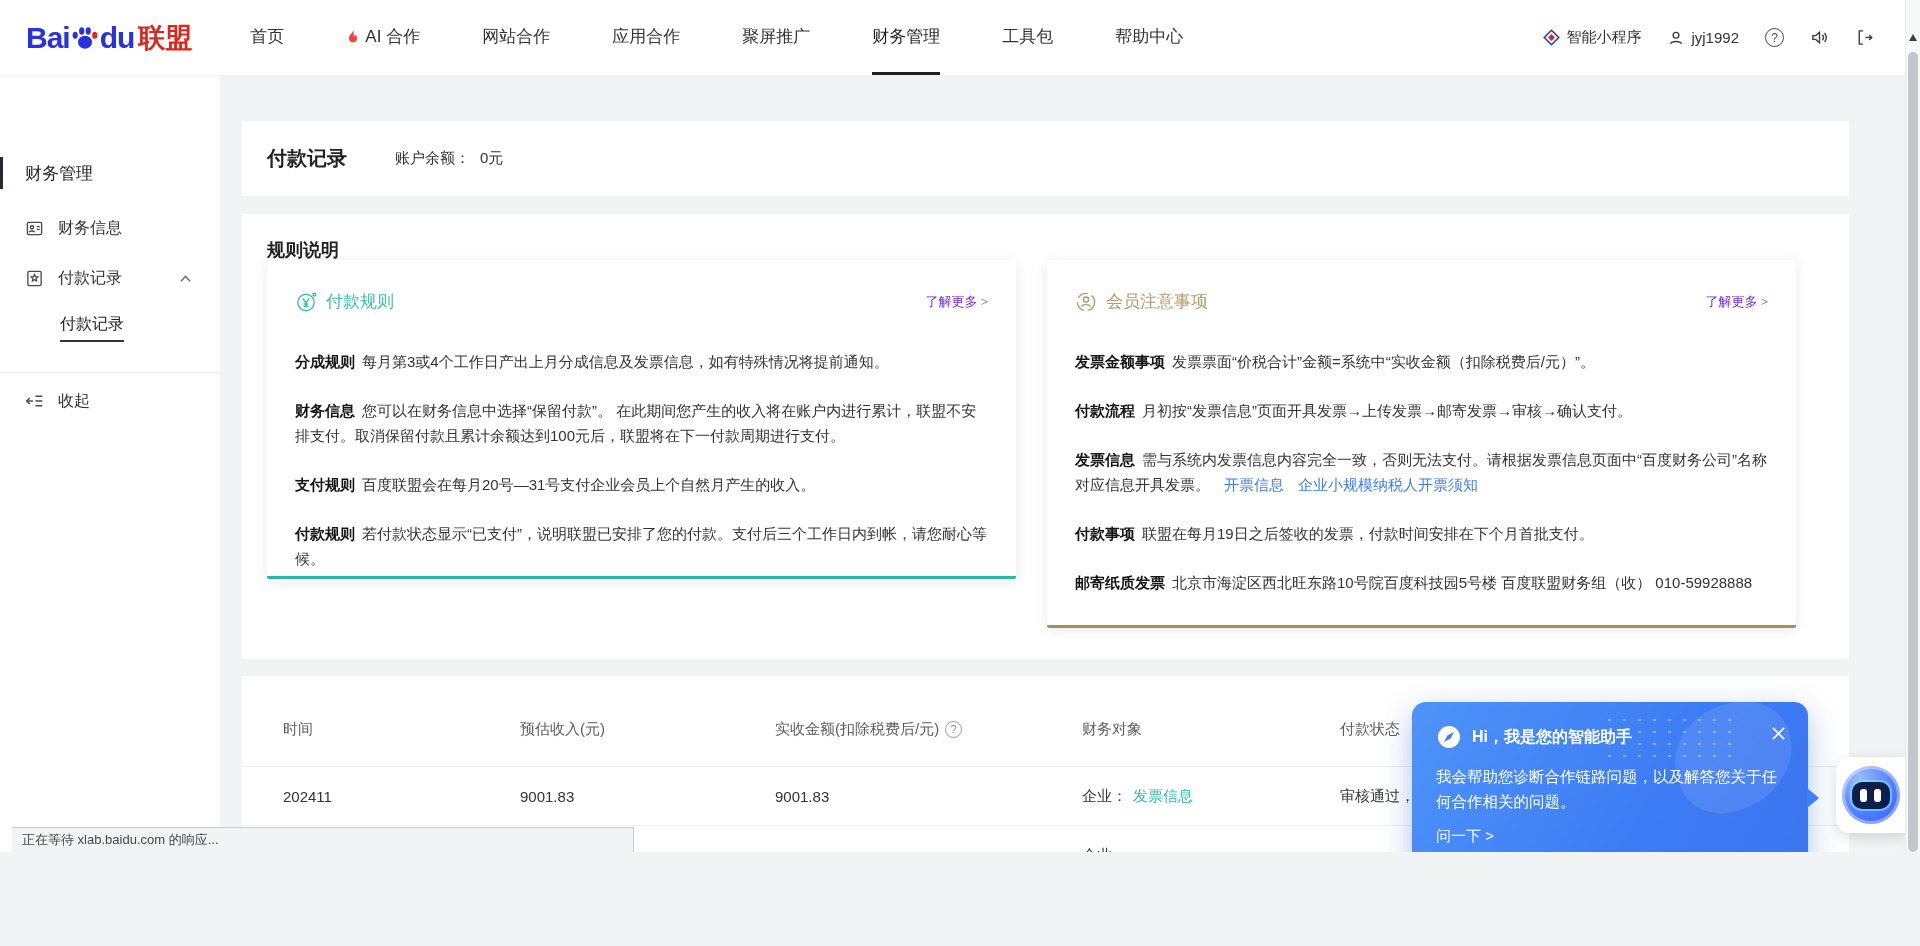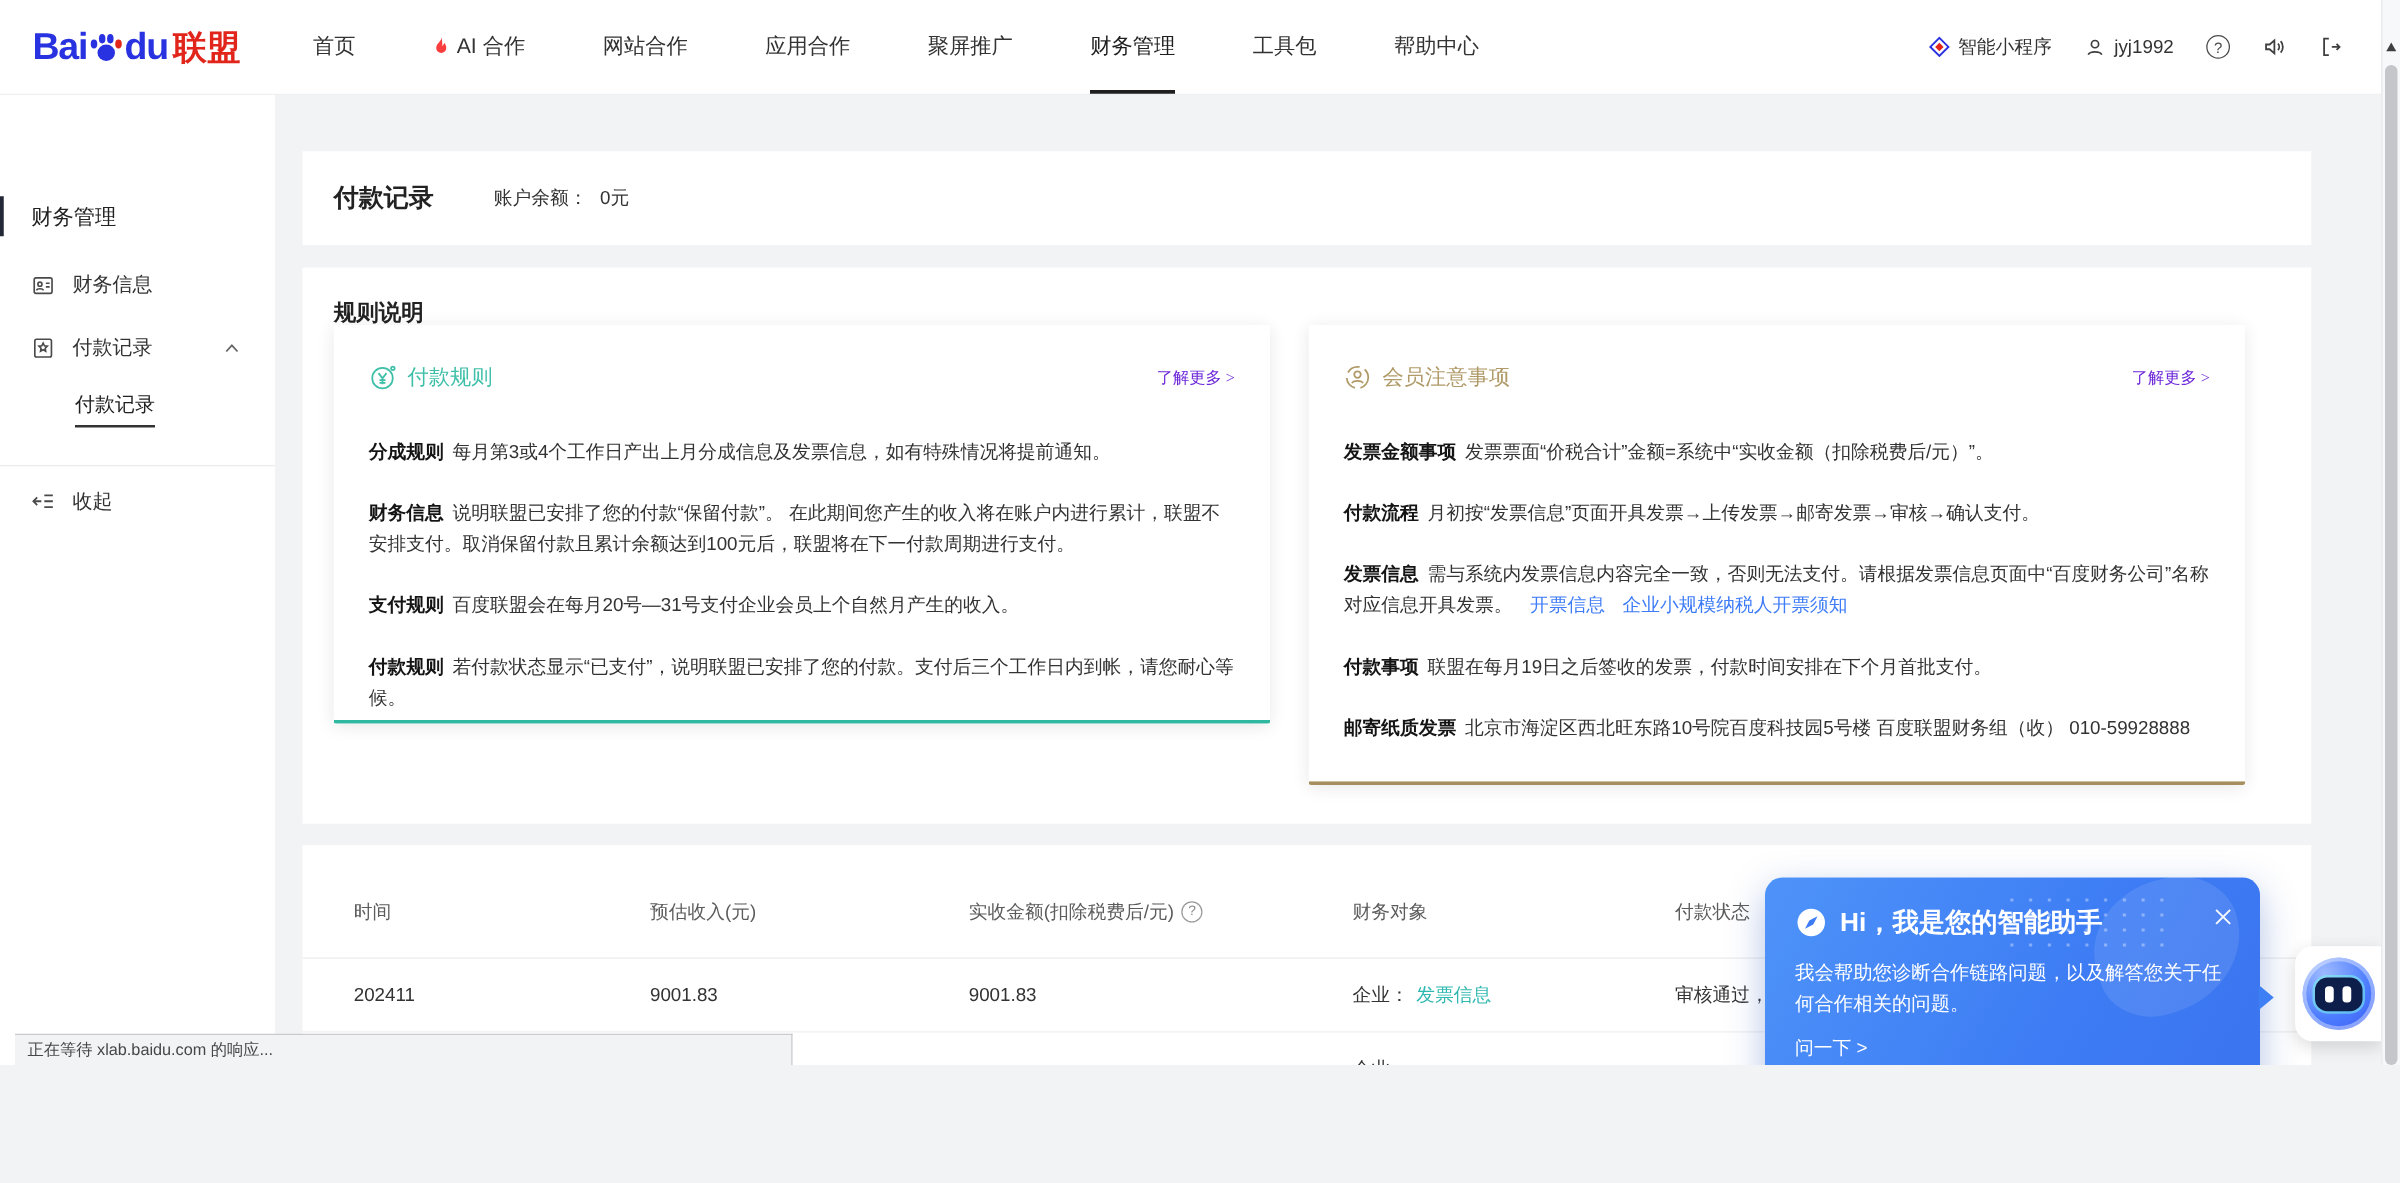--- a/index.html
+++ b/index.html
@@ -87,21 +87,21 @@
       border-radius:14px; padding:22px 24px; color:#fff; overflow:visible;
       background:linear-gradient(120deg,#4e93f9 0%,#3d7cf4 60%,#3b74ee 100%);
       box-shadow:0 10px 30px rgba(35,80,180,.35); }
   .assistant-popup::after { content:""; position:absolute; right:-11px; top:86px;
       border-top:10px solid transparent; border-bottom:10px solid transparent; border-left:12px solid #3f7ff5; }
   .ap-dots { position:absolute; left:190px; top:12px; width:130px; height:48px; opacity:.45;
       background-image:radial-gradient(rgba(255,255,255,.8) 1.5px,transparent 1.6px); background-size:15px 12px; }
   .ap-blob { position:absolute; right:14px; top:2px; width:120px; height:105px; background:rgba(255,255,255,.10);
       border-radius:55% 45% 60% 40%; transform:rotate(-18deg); }
   .ap-head { display:flex; align-items:center; gap:10px; position:relative; }
-  .ap-title { font-size:21px; font-weight:bold; }
+  .ap-title { font-size:16px; font-weight:bold; }
   .ap-close { position:absolute; right:-2px; top:2px; cursor:pointer; opacity:.95; }
   .ap-body { margin-top:14px; font-size:15.5px; line-height:25px; width:352px; position:relative; }
   .ap-cta { margin-top:13px; font-size:15px; cursor:pointer; position:relative; }
 
   
   .robot-tab { position:absolute; left:1836px; top:757px; width:69px; height:76px; background:#fff;
       border-radius:14px 0 0 14px; box-shadow:0 4px 14px rgba(0,0,0,.14); z-index:39;
       display:flex; align-items:center; justify-content:center; cursor:pointer; }
   .robot { width:58px; height:58px; border-radius:50%; position:relative;
       background:radial-gradient(circle at 30% 22%,#9db9ff,#4d7dff 58%,#3a58f0);
@@ -277,21 +277,21 @@
               <circle cx="11" cy="11.5" r="8.2"></circle>
               <path d="M7.8 7.5l3.2 4.2 3.2-4.2M11 11.7v4.6M8.6 13h4.8M8.6 15.2h4.8"></path>
               <circle cx="19.3" cy="3.6" r="1.4"></circle>
             </svg>
           </span>
         <span class="rh-label">付款规则</span>
         <span class="rule-more">了解更多 &gt;</span>
       </div>
       <div class="rule-body">
         <p class="rp"><b>分成规则</b><span>每月第3或4个工作日产出上月分成信息及发票信息，如有特殊情况将提前通知。</span></p>
-        <p class="rp"><b>财务信息</b><span>说明联盟已安排了您的付款“保留付款”。 在此期间您产生的收入将在账户内进行累计，联盟不安排支付。取消保留付款且累计余额达到100元后，联盟将在下一付款周期进行支付。</span></p>
+        <p class="rp"><b>财务信息</b><span>您可以在财务信息中选择“保留付款”。 在此期间您产生的收入将在账户内进行累计，联盟不安排支付。取消保留付款且累计余额达到100元后，联盟将在下一付款周期进行支付。</span></p>
         <p class="rp"><b>支付规则</b><span>百度联盟会在每月20号—31号支付企业会员上个自然月产生的收入。</span></p>
         <p class="rp"><b>付款规则</b><span>若付款状态显示“已支付”，说明联盟已安排了您的付款。支付后三个工作日内到帐，请您耐心等候。</span></p>
       </div>
     </div>
 
     <div class="rule-card rule-right">
       <div class="rule-head">
         <span>
             <svg width="22" height="22" viewBox="0 0 22 22" fill="none" stroke="#b09a68" stroke-width="1.4">
               <circle cx="11" cy="11" r="8.6" stroke-dasharray="11 4.5"></circle>

